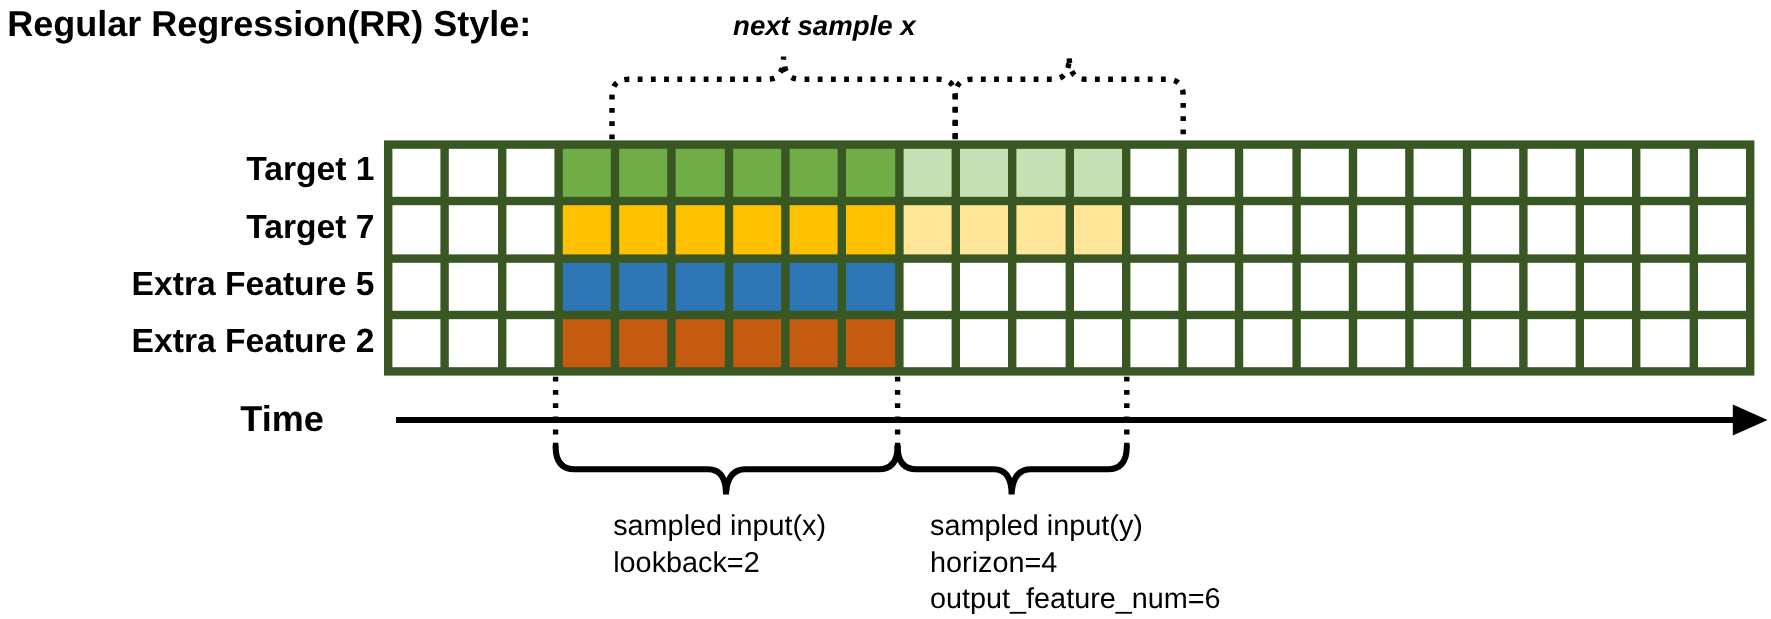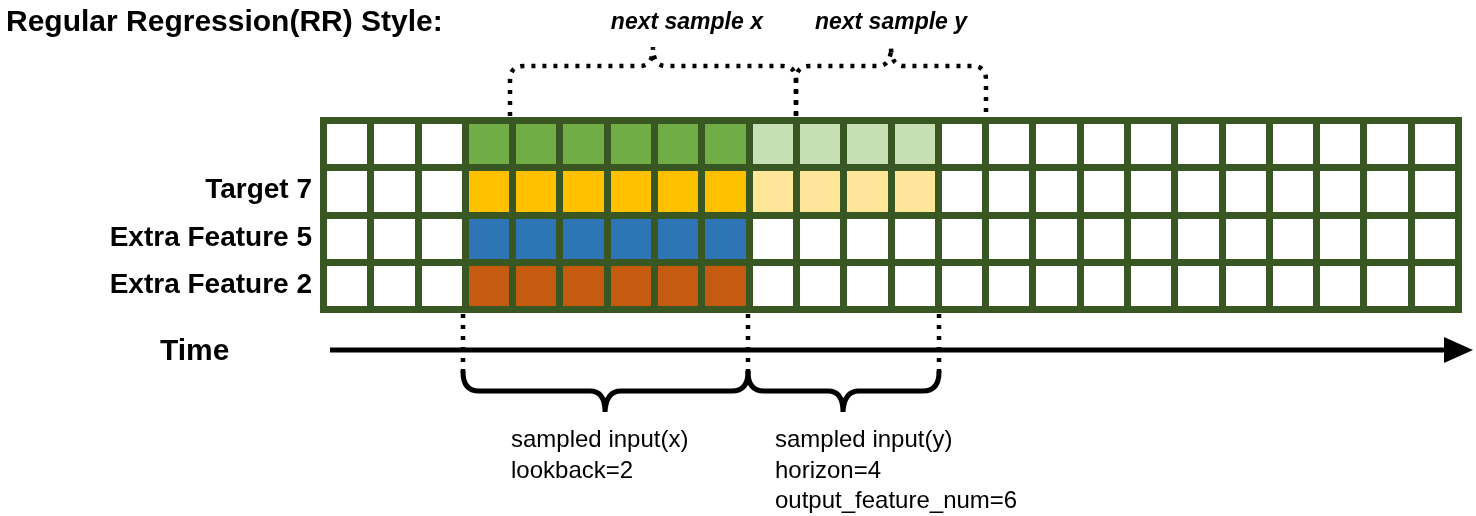--- a/index.html
+++ b/index.html
@@ -35,40 +35,40 @@
     background:#385723;
     display:grid;
     grid-template-rows:repeat(4,1fr);
     gap:7px;padding:7px;
   }
   .cell{width:100%;height:100%;}
   .overlay{position:absolute;left:0;top:0;}
   .time-label{
     position:absolute;left:160px;top:333px;width:150px;
     font-size:30px;font-weight:bold;line-height:34px;
-    text-align:left;
+    text-align:center;
   }
   .caption{
     position:absolute;top:424px;
     font-size:24px;font-weight:400;line-height:30.5px;
     white-space:nowrap;
   }
   .input-caption{left:511px;}
   .output-caption{left:775px;}
 </style>
 </head>
 <body>
 
 <div class="stage">
 
   <div class="title">Regular Regression(RR) Style:</div>
 
   <div class="next-label nx">next sample x</div>
-  <div class="next-label ny">next sample y</div>
 
+  <div class="row-label" style="top:117px">Target 1</div>
   <div class="row-label" style="top:165px">Target 7</div>
   <div class="row-label" style="top:213px">Extra Feature 5</div>
   <div class="row-label" style="top:260px">Extra Feature 2</div>
 
   <div class="grid" style="background: rgb(56, 87, 35); grid-template-columns: repeat(24, 1fr);">
       <div class="cell" style="background: rgb(255, 255, 255);"></div>
       <div class="cell" style="background: rgb(255, 255, 255);"></div>
       <div class="cell" style="background: rgb(255, 255, 255);"></div>
       <div class="cell" style="background: rgb(112, 173, 71);"></div>
       <div class="cell" style="background: rgb(112, 173, 71);"></div>

